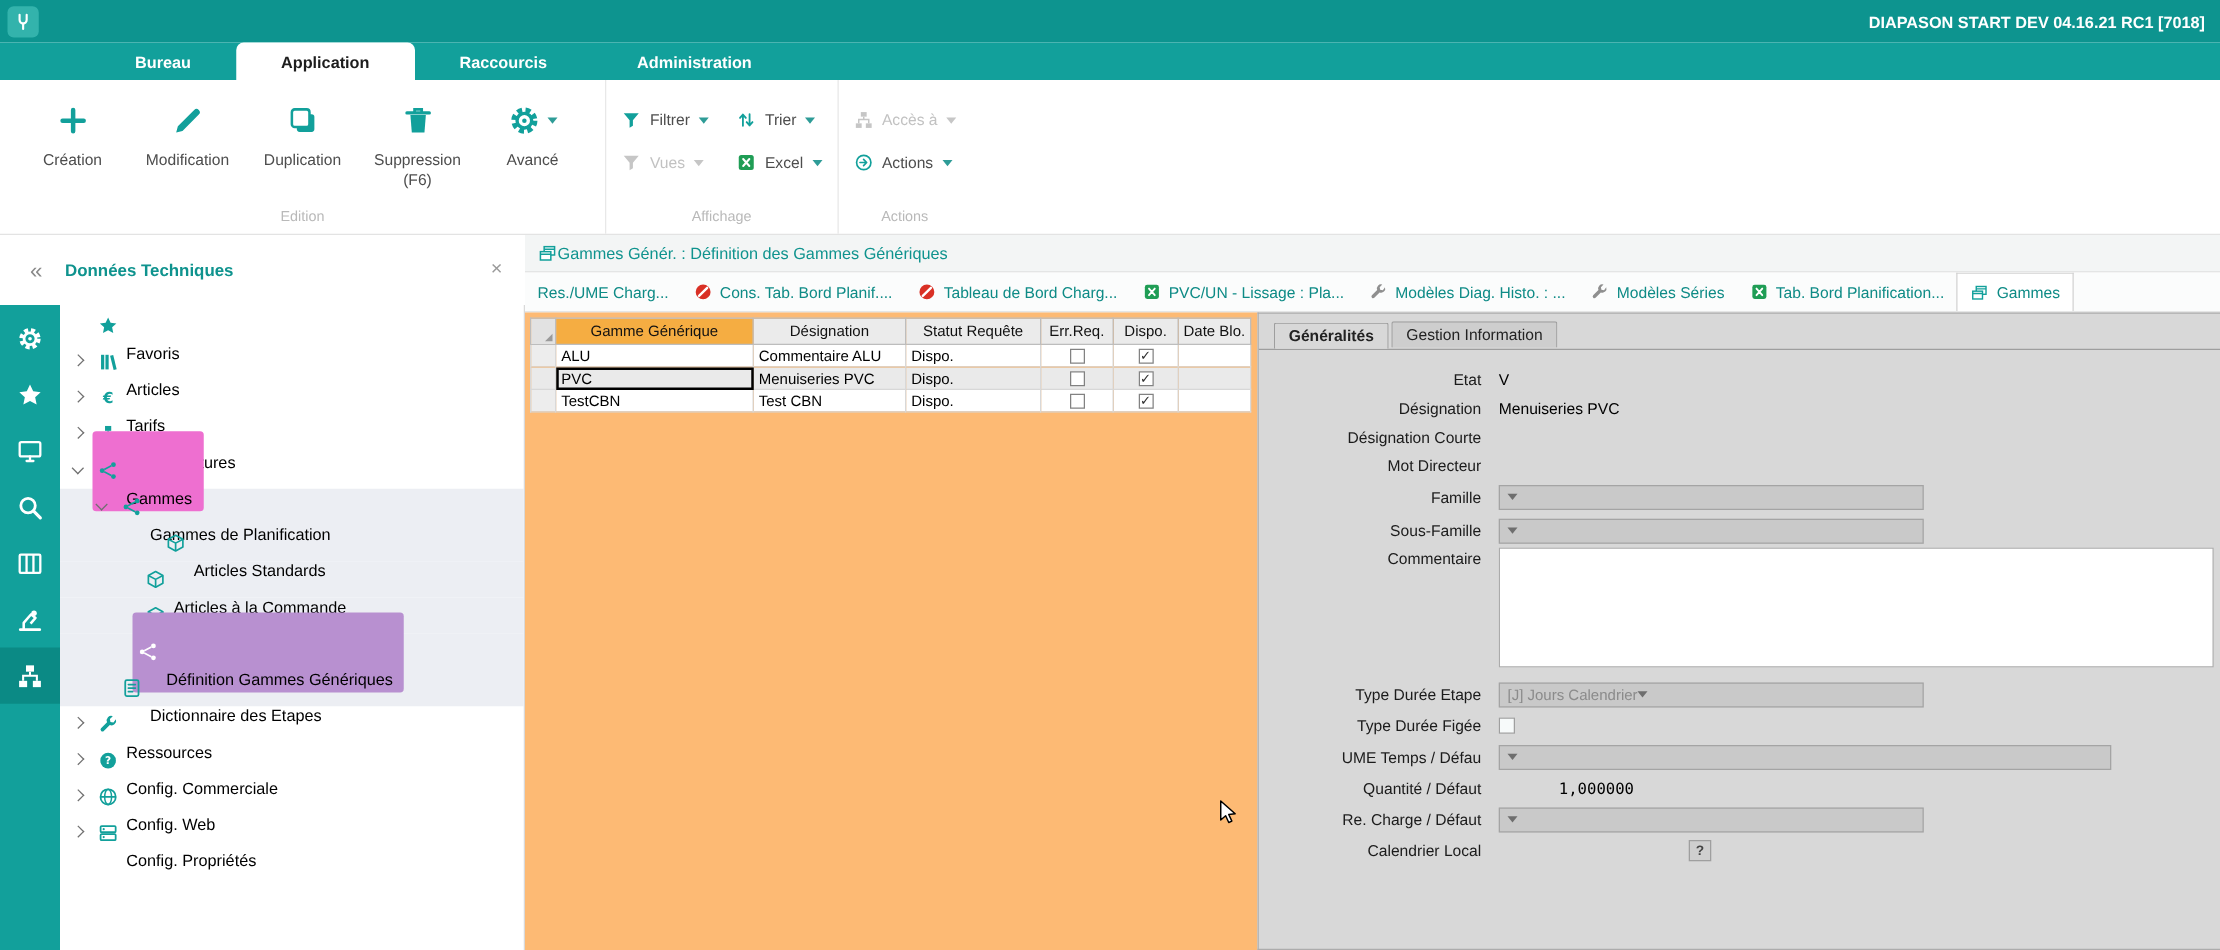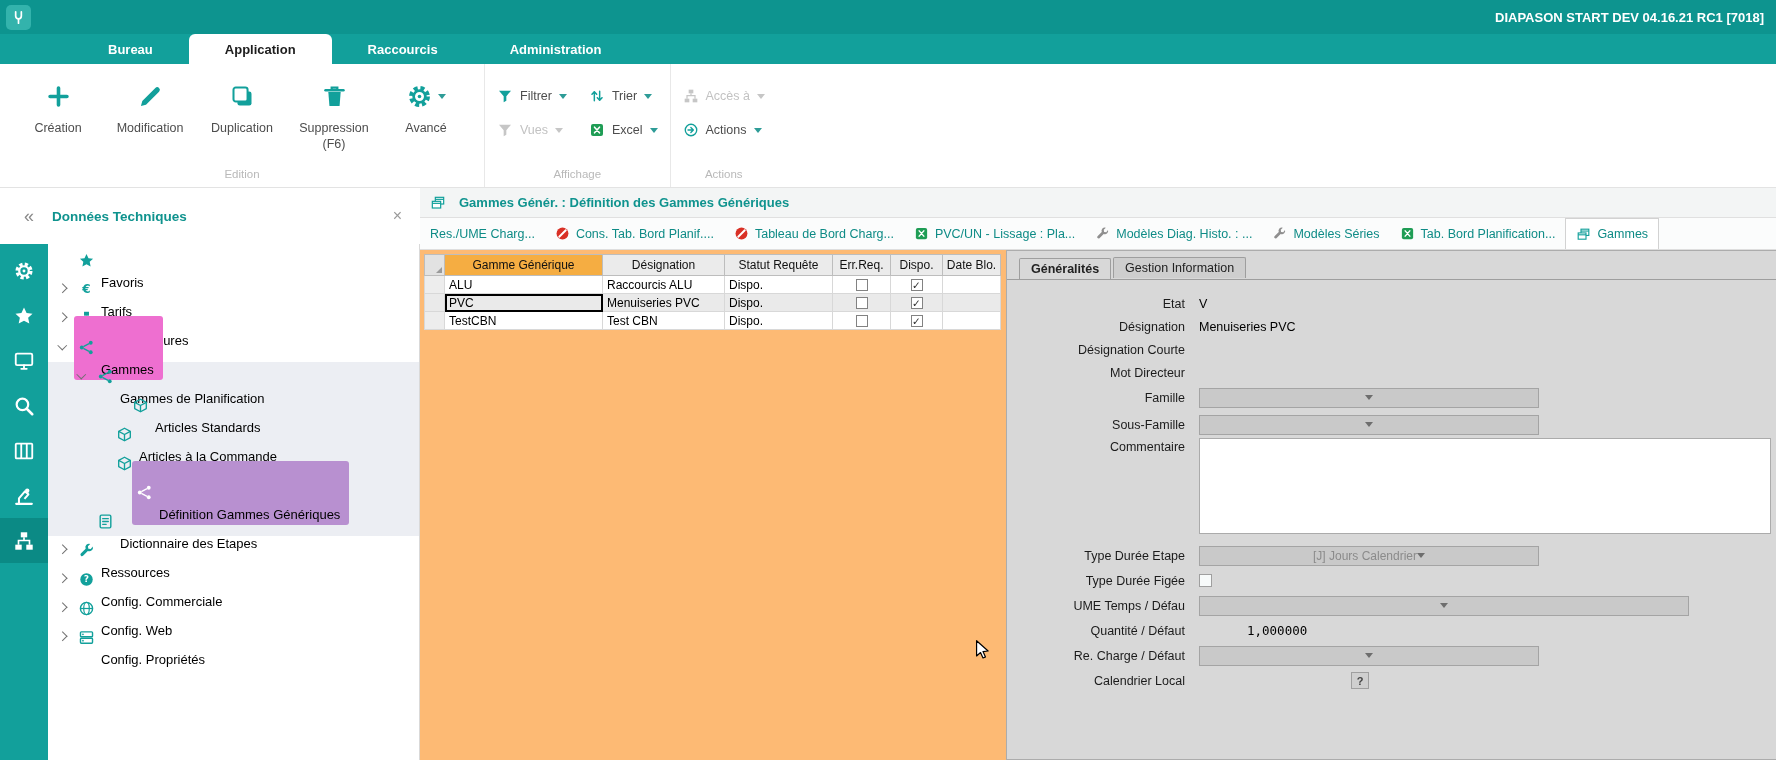--- a/index.html
+++ b/index.html
@@ -63,21 +63,21 @@
   .chev{display:inline-block;width:6.5px;height:6.5px;border-right:1.6px solid #707070;border-bottom:1.6px solid #707070;transform:rotate(-45deg);margin-top:-2px;}
   .chev.open{transform:rotate(45deg);margin-top:-4px;}
   .pill{display:inline-flex;align-items:center;gap:6px;padding:3px 9px 3px 4px;border-radius:3px;}
   .pill .tree-ic{width:17px;height:17px;color:var(--accent);}
   .pill-pink{background:var(--highlight-pink);}
   .pill-purple{background:var(--highlight-purple);}
   .pill-purple .tree-ic{color:#fff;}
   .tree-label{color:#000000;margin-top:43px;}
 
   
-  .main-header{position:absolute;left:420px;top:188px;width:1356px;height:30px;background:#F3F5F5;border-bottom:1px solid #E0E0E0;display:flex;align-items:center;gap:13px;padding-left:10px;font-weight:bold;}
+  .main-header{position:absolute;left:420px;top:188px;width:1356px;height:30px;background:#F3F5F5;border-bottom:1px solid #E0E0E0;display:flex;align-items:center;gap:0;padding-left:10px;}
   .main-header .ic{width:16px;height:16px;color:var(--accent);}
   .main-header-title{color:#0F938E;font-size:13px;}
   .tabstrip{position:absolute;left:420px;top:218px;width:1356px;height:32px;background:#FBFCFC;border-bottom:1px solid #DEDEDE;display:flex;align-items:stretch;overflow:hidden;}
   .mtab{display:flex;align-items:center;gap:6px;padding:0 10px;color:#0E8B86;font-size:12.5px;white-space:nowrap;}
   .mtab .ic{width:15px;height:15px;}
   .mtab.active{background:#fff;border:1px solid #D2D2D2;border-bottom:none;}
   .tab-wrench{color:#8F8F8F;}
   .tab-window{color:var(--accent);}
 
   
@@ -100,21 +100,21 @@
   .dtabs{display:flex;align-items:flex-start;border-bottom:1px solid #9E9E9E;padding:6px 0 0 12px;height:29px;}
   .dtab{border:1px solid #9E9E9E;border-bottom:none;padding:3px 11px;margin-right:2px;background:#CECECE;border-radius:2px 2px 0 0;font-size:12.5px;color:#222;position:relative;}
   .dtab.active{background:#D8D8D8;font-weight:bold;top:1px;}
   .dfields{padding-top:12px;}
   .frow{display:flex;align-items:center;min-height:23px;}
   .frow-dropdown{min-height:27px;}
   .frow-textarea{min-height:104px;align-items:flex-start;}
   .frow-textarea .flabel{padding-top:2px;}
   .flabel{width:192px;text-align:right;padding-right:14px;color:#1B1B1B;font-size:12.5px;flex:none;white-space:nowrap;}
   .fvalue{color:#000;font-size:12.5px;}
-  .dd{height:20px;background:#C9C9C9;border:1px solid #A4A4A4;display:flex;align-items:center;justify-content:center;padding:0 6px;color:#8B8B8B;font-size:12px;}
+  .dd{height:20px;background:#C9C9C9;border:1px solid #A4A4A4;display:flex;align-items:center;justify-content:flex-start;padding:0 6px;color:#8B8B8B;font-size:12px;}
   .dd-caret{width:0;height:0;border-left:4px solid transparent;border-right:4px solid transparent;border-top:5px solid #6E6E6E;}
   .ta{background:#fff;border:1px solid #ABABAB;}
   .fcb{width:13px;height:13px;border:1px solid #9F9F9F;background:#F7FAFA;display:inline-block;}
   .fnum{font-family:"DejaVu Sans Mono","Liberation Mono",monospace;font-size:12.5px;color:#000;margin-left:48px;}
   .fhelp{width:18px;height:17px;background:#CFCFCF;border:1px solid #9F9F9F;color:#444;font-size:11px;font-weight:bold;margin-left:152px;display:flex;align-items:center;justify-content:center;}
 
   
   .cursor{position:absolute;left:972px;top:638px;width:22px;height:22px;z-index:99;}
 </style>
 </head>
@@ -418,20 +418,31 @@
         </svg>
         <span class="tree-label">Favoris</span>
       </span>
     </div>
     <div class="tree-item" style="padding-left: 6px;">
       <span class="chev-box">
         <span class="chev"></span>
       </span>
       <span class="pill">
         <svg class=" ic tree-ic">
+          <use href="#i-books"></use>
+        </svg>
+        <span class="tree-label">Articles</span>
+      </span>
+    </div>
+    <div class="tree-item" style="padding-left: 6px;">
+      <span class="chev-box">
+        <span class="chev"></span>
+      </span>
+      <span class="pill">
+        <svg class=" ic tree-ic">
           <use href="#i-euro"></use>
         </svg>
         <span class="tree-label">Tarifs</span>
       </span>
     </div>
     <div class="tree-item" style="padding-left: 6px;">
       <span class="chev-box">
         <span class="chev"></span>
       </span>
       <span class="pill">
@@ -483,21 +494,21 @@
     </div>
     <div class="tree-item section" style="padding-left: 44px;">
       <span class="chev-box"></span>
       <span class="pill">
         <svg class=" ic tree-ic">
           <use href="#i-box"></use>
         </svg>
         <span class="tree-label">Articles au Devis</span>
       </span>
     </div>
-    <div class="tree-item section" style="padding-left: 64px; align-items: center;">
+    <div class="tree-item section" style="padding-left: 38px; align-items: center;">
       <span class="chev-box"></span>
       <span class="pill pill-purple">
         <svg class=" ic tree-ic">
           <use href="#i-network"></use>
         </svg>
         <span class="tree-label">Définition Gammes Génériques</span>
       </span>
     </div>
     <div class="tree-item section" style="padding-left: 25px;">
       <span class="chev-box"></span>
@@ -619,21 +630,21 @@
           <th style="width: 108px;">Statut Requête</th>
           <th style="width: 58px;">Err.Req.</th>
           <th style="width: 52px;">Dispo.</th>
           <th style="width: 58px;">Date Blo.</th>
         </tr>
       </thead>
       <tbody>
         <tr>
           <td class="sel-cell"></td>
           <td>ALU</td>
-          <td>Raccourcis ALU</td>
+          <td>Commentaire ALU</td>
           <td>Dispo.</td>
           <td class="cb-cell"><span class="gridcb"></span></td>
           <td class="cb-cell"><span class="gridcb checked">✓</span></td>
           <td></td>
         </tr>
         <tr class="selected">
           <td class="sel-cell sel-active"></td>
           <td class="focus-cell">PVC</td>
           <td>Menuiseries PVC</td>
           <td>Dispo.</td>

